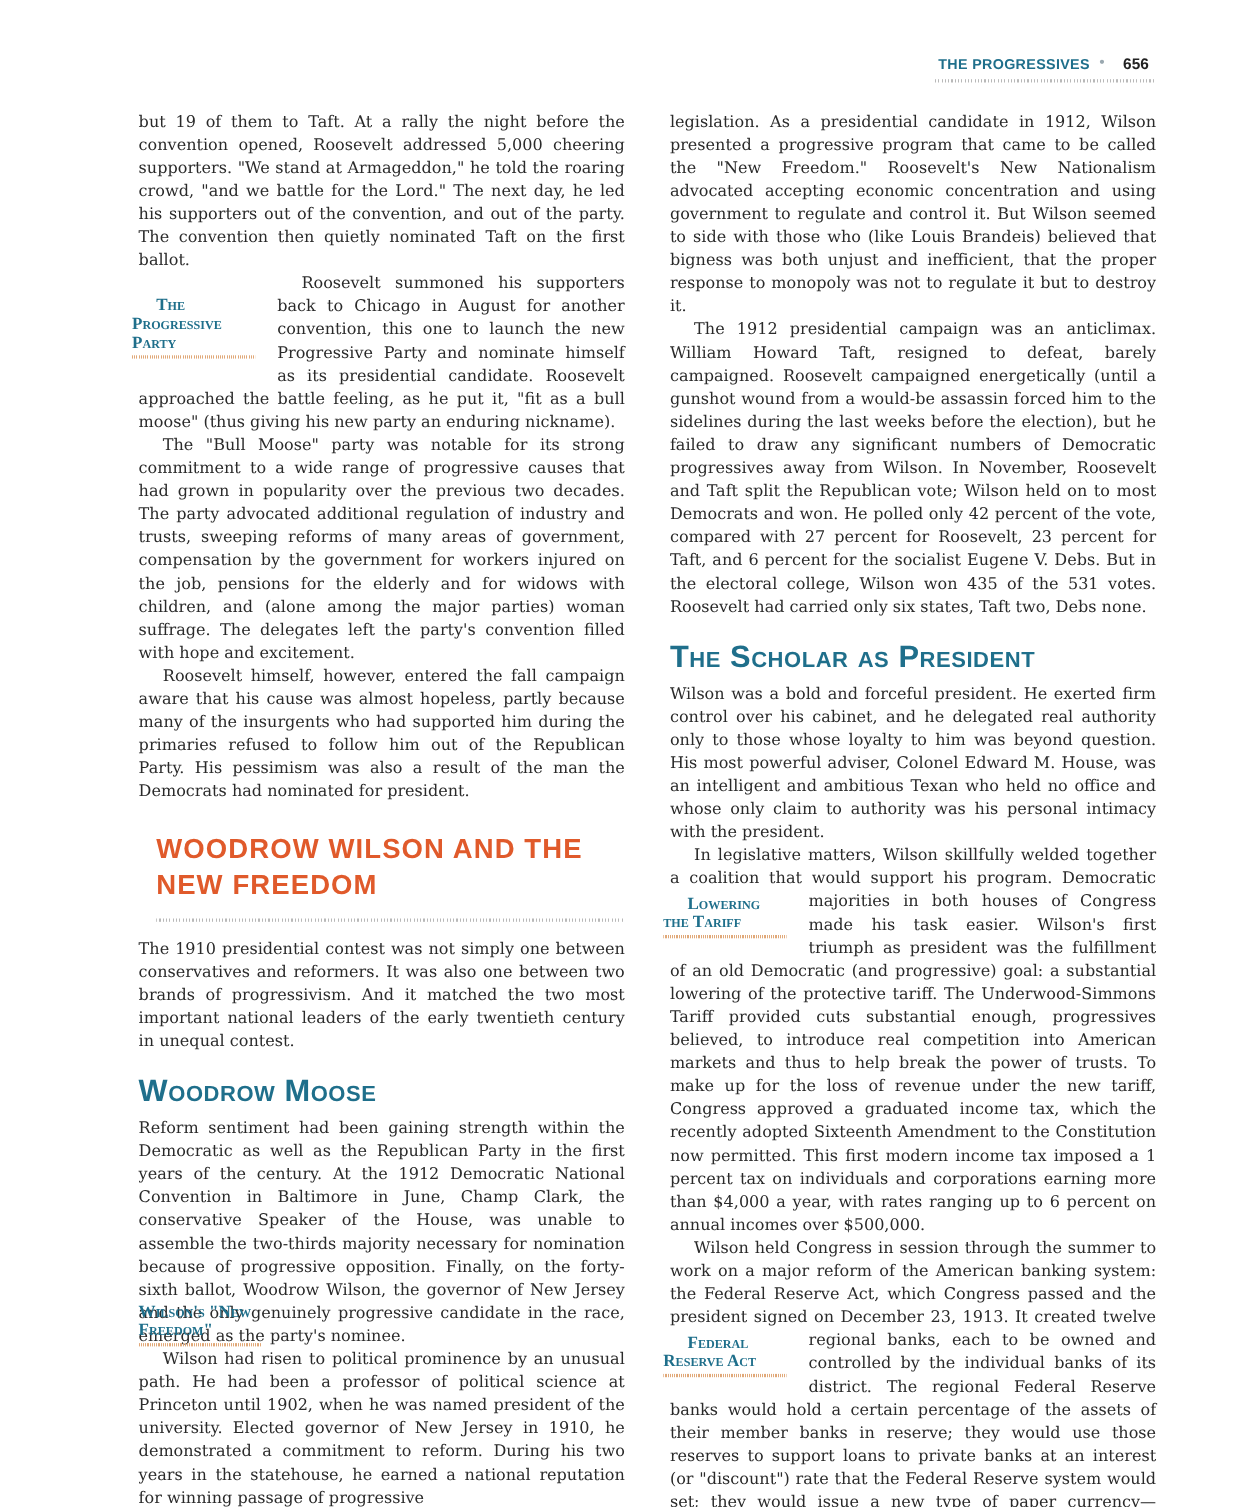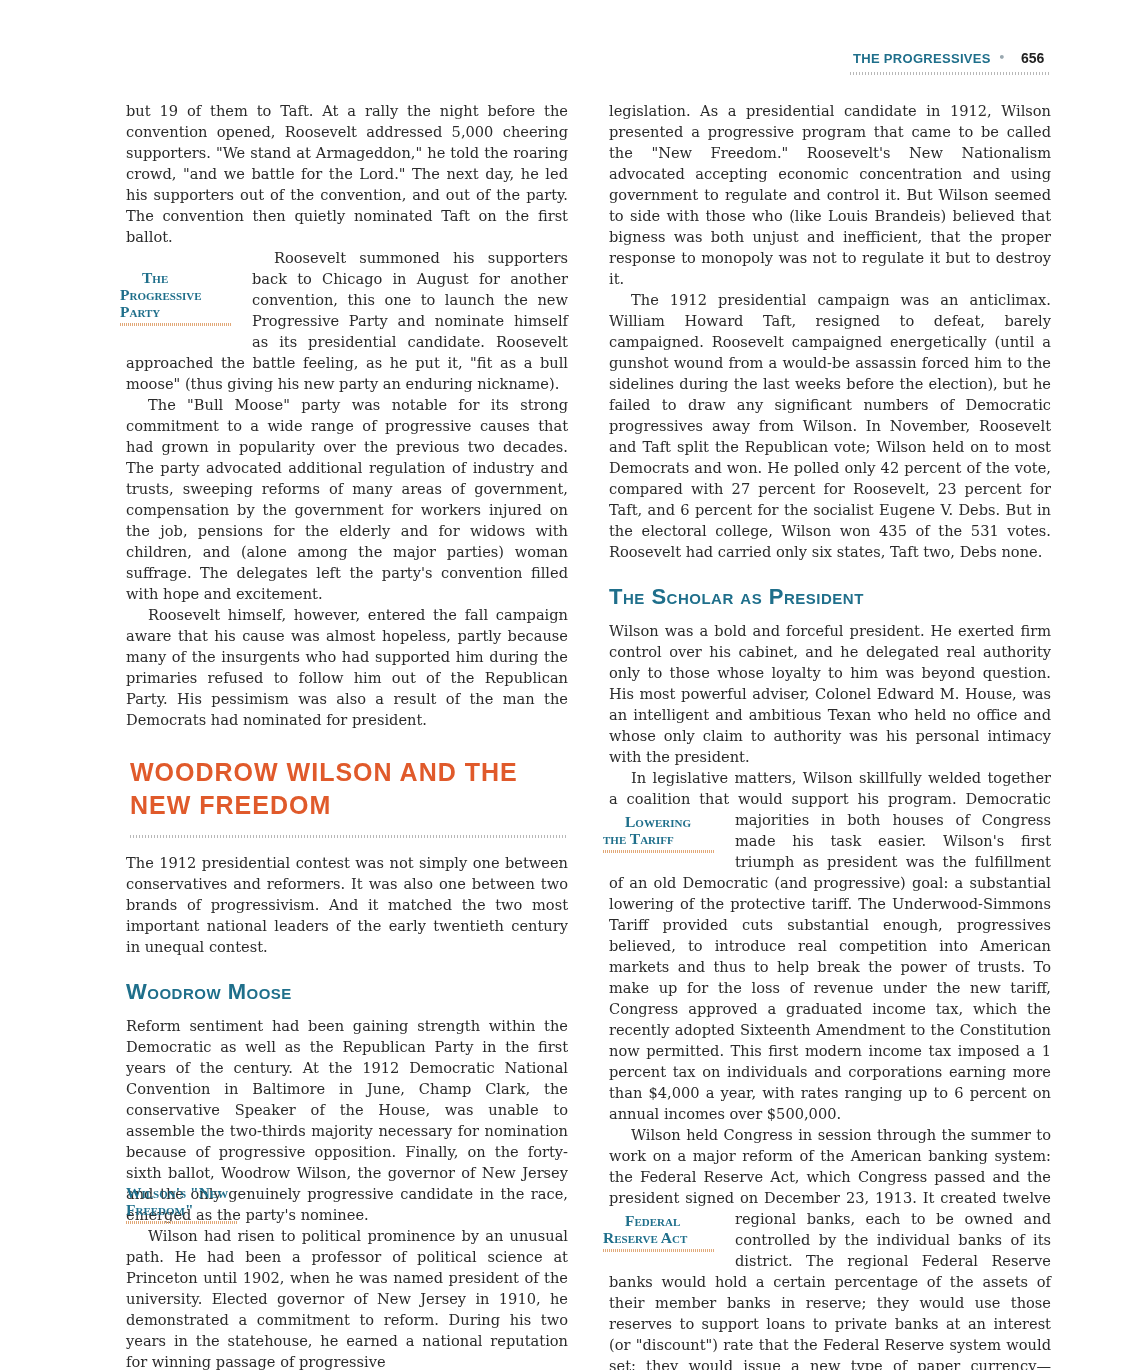--- a/index.html
+++ b/index.html
@@ -20,44 +20,44 @@
   .col p { margin: 0; text-align: justify; }
   .col p.indent { text-indent: 22px; }
 
   .margin-note { float: left; width: 112px; margin: 4px 20px 4px -6px; text-align: left;
         font-family: "Liberation Serif", serif; font-weight: bold; font-variant: small-caps;
         color: #1f6f8b; font-size: 15.5px; line-height: 17px; padding-bottom: 6px;
         border-bottom: 3px solid transparent;
         background-image: repeating-linear-gradient(90deg, #e0a878 0 1px, transparent 1px 2px);
         background-size: 100% 3px; background-repeat: no-repeat; background-position: bottom; }
 
-  .major-head { margin: 26px 0 14px 4px; font-family: "Liberation Sans", sans-serif; font-weight: bold;
+  .major-head { margin: 26px 0 14px 16px; font-family: "Liberation Sans", sans-serif; font-weight: bold;
         color: #e05a2b; font-size: 25px; line-height: 33px; letter-spacing: 1px; padding-bottom: 16px;
         background-image: repeating-linear-gradient(90deg, #b8b8b8 0 1px, transparent 1px 3px);
         background-size: 100% 3px; background-repeat: no-repeat; background-position: bottom; }
   .sub-head { margin: 22px 0 10px 0; font-family: "Liberation Sans", sans-serif; font-weight: bold;
-        font-variant: small-caps; color: #1f6f8b; font-size: 22px; line-height: 26px; letter-spacing: 0.5px; }
+        font-variant: small-caps; color: #1f6f8b; font-size: 28px; line-height: 26px; letter-spacing: 0.5px; }
 </style>
 </head>
 <body>
 
 <div class="running-head">
   <span class="rh-title">THE PROGRESSIVES</span>
   <span class="rh-dot">•</span>
   <span class="rh-page">656</span>
   <div class="rh-rule"></div>
 </div>
 
 <div class="col left">
   <p>but 19 of them to Taft. At a rally the night before the convention opened, Roosevelt addressed 5,000 cheering supporters. "We stand at Armageddon," he told the roaring crowd, "and we battle for the Lord." The next day, he led his supporters out of the convention, and out of the party. The convention then quietly nominated Taft on the first ballot.</p>
   <p class="indent"><span class="margin-note" style="margin-top:22px;">The Progressive Party</span><span>Roosevelt summoned his supporters back to Chicago in August for another convention, this one to launch the new Progressive Party and nominate himself as its presidential candidate. Roosevelt approached the battle feeling, as he put it, "fit as a bull moose" (thus giving his new party an enduring nickname).</span></p>
   <p class="indent">The "Bull Moose" party was notable for its strong commitment to a wide range of progressive causes that had grown in popularity over the previous two decades. The party advocated additional regulation of industry and trusts, sweeping reforms of many areas of government, compensation by the government for workers injured on the job, pensions for the elderly and for widows with children, and (alone among the major parties) woman suffrage. The delegates left the party's convention filled with hope and excitement.</p>
   <p class="indent">Roosevelt himself, however, entered the fall campaign aware that his cause was almost hopeless, partly because many of the insurgents who had supported him during the primaries refused to follow him out of the Republican Party. His pessimism was also a result of the man the Democrats had nominated for president.</p>
   <h1 class="major-head">WOODROW WILSON AND THE NEW FREEDOM</h1>
-  <p>The 1912 presidential contest was not simply one between conservatives and reformers. It was also one between two brands of progressivism. And it matched the two most important national leaders of the early twentieth century in unequal contest.</p>
+  <p>The 1910 presidential contest was not simply one between conservatives and reformers. It was also one between two brands of progressivism. And it matched the two most important national leaders of the early twentieth century in unequal contest.</p>
   <h2 class="sub-head">Woodrow Moose</h2>
   <p>Reform sentiment had been gaining strength within the Democratic as well as the Republican Party in the first years of the century. At the 1912 Democratic National Convention in Baltimore in June, Champ Clark, the conservative Speaker of the House, was unable to assemble the two-thirds majority necessary for nomination because of progressive opposition. Finally, on the forty-sixth ballot, Woodrow Wilson, the governor of New Jersey and the only genuinely progressive candidate in the race, emerged as the party's nominee.</p>
   <p class="indent"><span>Wilson had risen to political prominence by an unusual path. He had been a professor of political science at Princeton until 1902, when he was named president of the university. Elected governor of New Jersey in 1910, he demonstrated a commitment to reform. During his two years in the statehouse, he earned a national reputation for winning passage of progressive</span></p>
 </div>
 
 <div class="col right">
   <p>legislation. As a presidential candidate in 1912, Wilson presented a progressive program that came to be called the "New Freedom." Roosevelt's New Nationalism advocated accepting economic concentration and using government to regulate and control it. But Wilson seemed to side with those who (like Louis Brandeis) believed that bigness was both unjust and inefficient, that the proper response to monopoly was not to regulate it but to destroy it.</p>
   <p class="indent">The 1912 presidential campaign was an anticlimax. William Howard Taft, resigned to defeat, barely campaigned. Roosevelt campaigned energetically (until a gunshot wound from a would-be assassin forced him to the sidelines during the last weeks before the election), but he failed to draw any significant numbers of Democratic progressives away from Wilson. In November, Roosevelt and Taft split the Republican vote; Wilson held on to most Democrats and won. He polled only 42 percent of the vote, compared with 27 percent for Roosevelt, 23 percent for Taft, and 6 percent for the socialist Eugene V. Debs. But in the electoral college, Wilson won 435 of the 531 votes. Roosevelt had carried only six states, Taft two, Debs none.</p>
   <h2 class="sub-head">The Scholar as President</h2>
   <p>Wilson was a bold and forceful president. He exerted firm control over his cabinet, and he delegated real authority only to those whose loyalty to him was beyond question. His most powerful adviser, Colonel Edward M. House, was an intelligent and ambitious Texan who held no office and whose only claim to authority was his personal intimacy with the president.</p>

